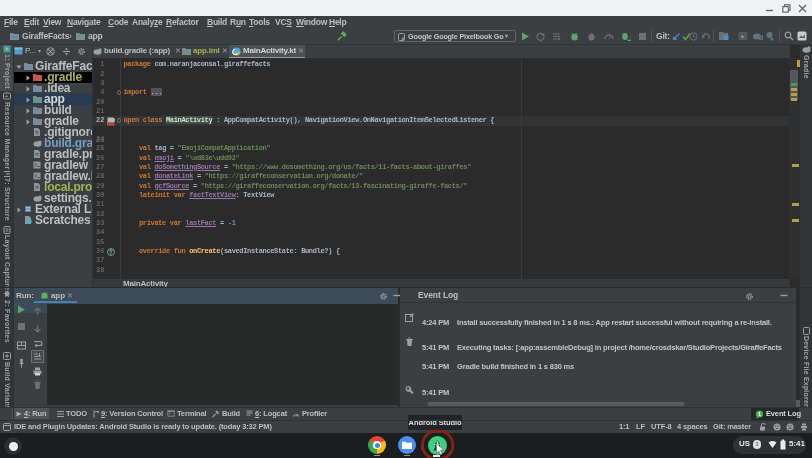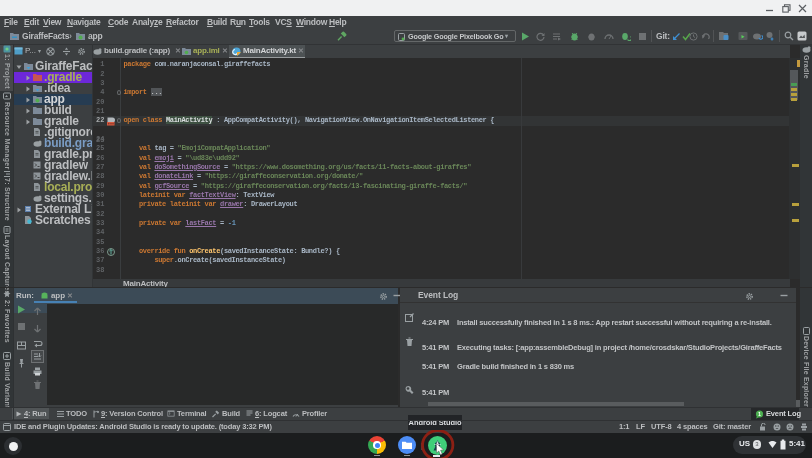--- a/index.html
+++ b/index.html
@@ -236,21 +236,21 @@
   <div class="trow" style="top:2.5px">
     <svg class="abs" style="left:3px;top:3px" width="6" height="6" viewBox="0 0 6 6">
         <path d="M0.5 1.5h5L3 5z" fill="#9da1a4"></path>
       </svg>
     <svg class="abs" style="left:11px;top:1.5px" width="9" height="8" viewBox="0 0 9 8">
         <path d="M0 1h3l1 1h5v6H0z" fill="#7d8a99"></path>
         <path d="M2.5 5h4l-2 2.2z" fill="#41a0d6"></path>
       </svg>
     <span class="abs" style="left:22px">GiraffeFacts <span style="color:#85888b">~/S</span></span>
   </div>
-  <div class="trow" style="top:13.5px;background:#6d28d9">
+  <div class="trow" style="top:13.5px;background:#000000">
     <svg class="abs" style="left:12px;top:3px" width="6" height="6" viewBox="0 0 6 6">
         <path d="M1.5 0.5L5 3 1.5 5.5z" fill="#9da1a4"></path>
       </svg>
     <svg class="abs" style="left:20px;top:1.5px" width="9" height="8" viewBox="0 0 9 8">
         <path d="M0 1h3l1 1h5v6H0z" fill="#c75450"></path>
       </svg>
     <span class="abs" style="left:31px;color:#a8b057">.gradle</span>
   </div>
   <div class="trow" style="top:24.5px">
     <svg class="abs" style="left:12px;top:3px" width="6" height="6" viewBox="0 0 6 6">
@@ -422,24 +422,22 @@
     </svg>
   <div class="cl w" style="left:31.5px;top:2.2px"><span class="k">package</span> com.naranjaconsal.giraffefacts</div>
   <div class="cl w" style="left:31.5px;top:30.2px"><span class="k">import</span> <span style="background:#515457;color:#c8cacb">...</span></div>
   <div class="cl w" style="left:31.5px;top:58.2px"><span class="k">open class</span> <span style="background:#3e5142;color:#d9dcde">MainActivity</span> : AppCompatActivity(), NavigationView.OnNavigationItemSelectedListener {</div>
   <div class="cl w" style="left:31.5px;top:86.2px">    <span class="k">val</span> tag = <span class="s">"EmojiCompatApplication"</span></div>
   <div class="cl w" style="left:31.5px;top:95.5px">    <span class="k">val</span> <span class="p"><u>emoji</u></span> = <span class="s">"\ud83e\udd92"</span></div>
   <div class="cl w" style="left:31.5px;top:104.8px">    <span class="k">val</span> <span class="p"><u>doSomethingSource</u></span> = <span class="s">"https://www.dosomething.org/us/facts/11-facts-about-giraffes"</span></div>
   <div class="cl w" style="left:31.5px;top:114.2px">    <span class="k">val</span> <span class="p"><u>donateLink</u></span> = <span class="s">"https://giraffeconservation.org/donate/"</span></div>
   <div class="cl w" style="left:31.5px;top:123.5px">    <span class="k">val</span> <span class="p"><u>gcfSource</u></span> = <span class="s">"https://giraffeconservation.org/facts/13-fascinating-giraffe-facts/"</span></div>
   <div class="cl w" style="left:31.5px;top:132.8px">    <span class="k">lateinit var</span> <span class="p"><u>factTextView</u></span>: TextView</div>
-  <div class="cl w" style="left:31.5px;top:142.2px">    <span class="k">private lateinit var</span> <span class="p"><u>drawer</u></span>: DrawerLayout</div>
   <div class="cl w" style="left:31.5px;top:160.8px">    <span class="k">private var</span> <span class="p"><u>lastFact</u></span> = <span class="n">-1</span></div>
   <div class="cl w" style="left:31.5px;top:188.8px">    <span class="k">override fun</span> <span style="color:#ffc66d">onCreate</span>(savedInstanceState: Bundle?) {</div>
-  <div class="cl w" style="left:31.5px;top:198.2px">        <span class="k">super</span>.onCreate(savedInstanceState)</div>
 </div>
 <div class="abs" id="crumb">
     <span class="abs" style="left:31px;top:0;line-height:9px">MainActivity</span>
   </div>
 <div class="abs" id="rscroll">
   <div class="abs" style="left:1px;top:12px;width:8px;height:30px;background:#54575a"></div>
   <div class="abs" style="left:2px;top:25px;width:6px;height:3px;background:#499c54"></div>
   <div class="abs" style="left:2px;top:30px;width:6px;height:3px;background:#b8a03c"></div>
   <div class="abs" style="left:2px;top:35px;width:6px;height:3px;background:#b8a03c"></div>
   <div class="abs" style="left:2px;top:40px;width:6px;height:3px;background:#b8a03c"></div>

